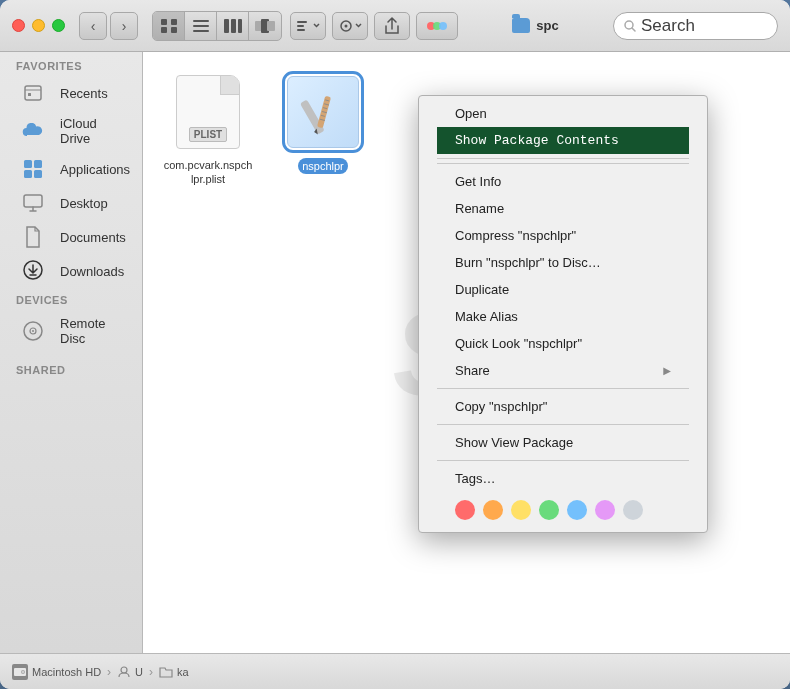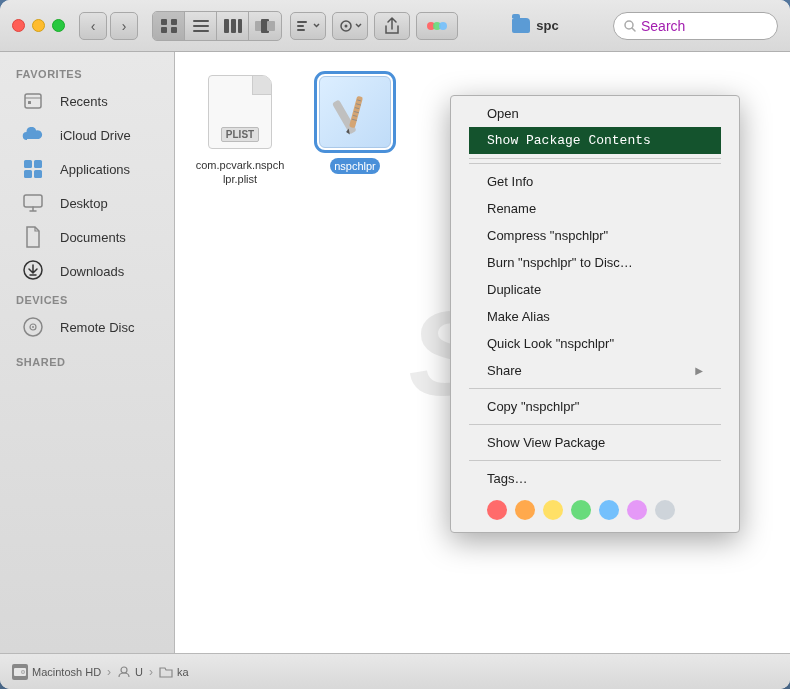--- a/index.html
+++ b/index.html
@@ -184,24 +184,24 @@
 
     
     .main-area {
       display: flex;
       flex: 1;
       overflow: hidden;
     }
 
     
     .sidebar {
-      width: 175px;
+      width: 143px;
       background: linear-gradient(180deg, #e8e8e8 0%, #d8d8d8 100%);
       border-right: 1px solid #b8b8b8;
-      padding: 12px 0;
+      padding: 4px 0;
       display: flex;
       flex-direction: column;
       flex-shrink: 0;
     }
 
     .sidebar-section-label {
       font-size: 11px;
       font-weight: 700;
       color: #888;
       padding: 4px 16px 4px 16px;
@@ -532,21 +532,21 @@
     <div class="title-center">
       <div class="folder-icon-title"></div>
       <span class="title-text">spc</span>
     </div>
 
     <div class="search-box">
       <svg width="12" height="12" viewBox="0 0 12 12" fill="none">
         <circle cx="5" cy="5" r="4" stroke="#aaa" stroke-width="1.5"></circle>
         <path d="M8 8l3 3" stroke="#aaa" stroke-width="1.5" stroke-linecap="round"></path>
       </svg>
-      <span style="color:#a21caf;font-size:14px;">Search</span>
+      <span style="color:#404040;font-size:17px;">Search</span>
     </div>
   </div>
 
   <div class="main-area">
 
     <div class="sidebar">
       <div class="sidebar-section-label">Favorites</div>
 
       <div class="sidebar-item">
         <div class="sidebar-item-icon">

